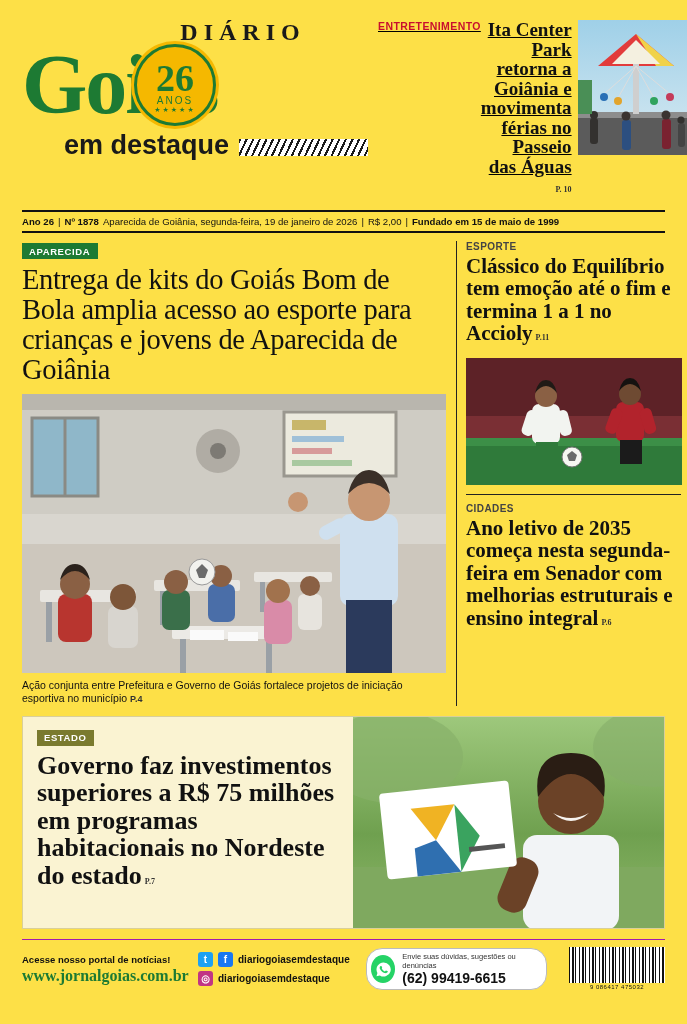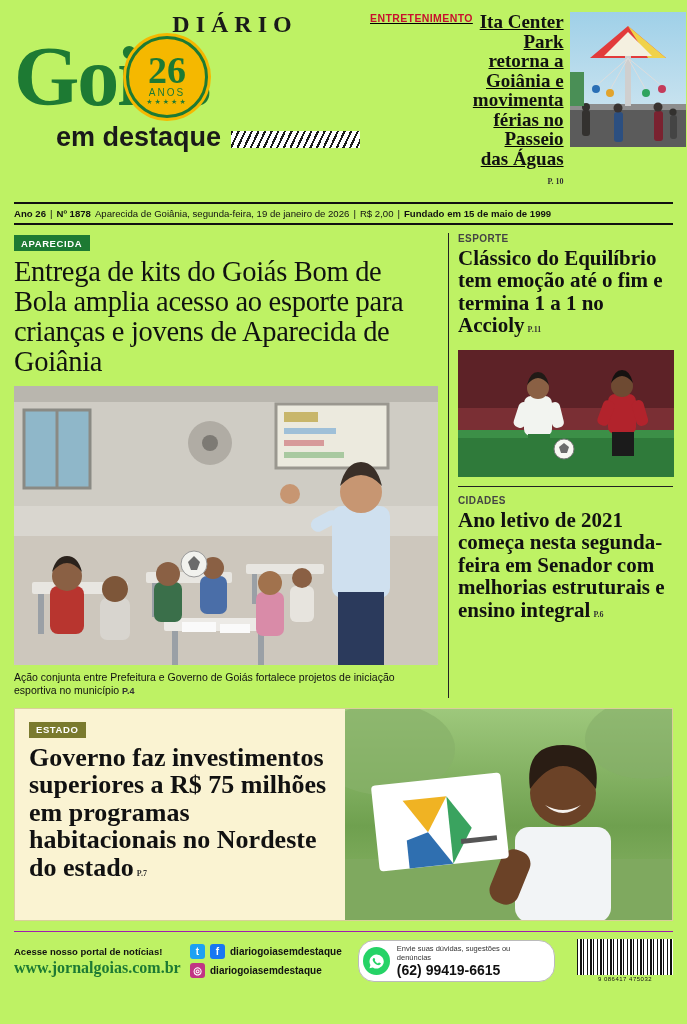--- a/index.html
+++ b/index.html
@@ -5,22 +5,22 @@
   * { box-sizing: border-box; margin: 0; padding: 0; }
   html, body {
     width: 687px; height: 1024px;
     background: #ffffff;
     font-family: "Liberation Sans", sans-serif;
     overflow: hidden;
   }
   .page {
     width: 687px; height: 1024px;
     position: relative;
-    background: #bef264;
-    padding: 0;
+    background: #fde047;
+    padding: 8px;
   }
 
   
   .masthead {
     display: flex;
     padding: 12px 14px 4px 14px;
     align-items: flex-start;
   }
   .logo-block {
     width: 412px;
@@ -518,21 +518,21 @@
             <circle cx="106" cy="99" r="10" fill="#f7f7f2" stroke="#777" stroke-width="1"></circle>
             <polygon points="106,93 111,97 109,103 103,103 101,97" fill="#6b6b6b"></polygon>
           </svg>
         </div>
       </div>
 
       <div class="rule-mid"></div>
 
       <div>
         <div class="kicker-plain">CIDADES</div>
-        <h2 class="rcol"><span>Ano letivo de 2021 começa nesta segunda-feira em Senador com melhorias estruturais e ensino integral</span><span class="page-ref">P.6</span></h2>
+        <h2 class="rcol"><span>Ano letivo de 2035 começa nesta segunda-feira em Senador com melhorias estruturais e ensino integral</span><span class="page-ref">P.6</span></h2>
       </div>
 
     </div>
   </div>
 
   <div class="feature">
     <div class="feature-text">
       <div class="tag tag-olive">ESTADO</div>
       <h2 class="feature-title"><span>Governo faz investimentos superiores a R$ 75 milhões em programas habitacionais no Nordeste do estado</span><span class="page-ref">P.7</span></h2>
     </div>

